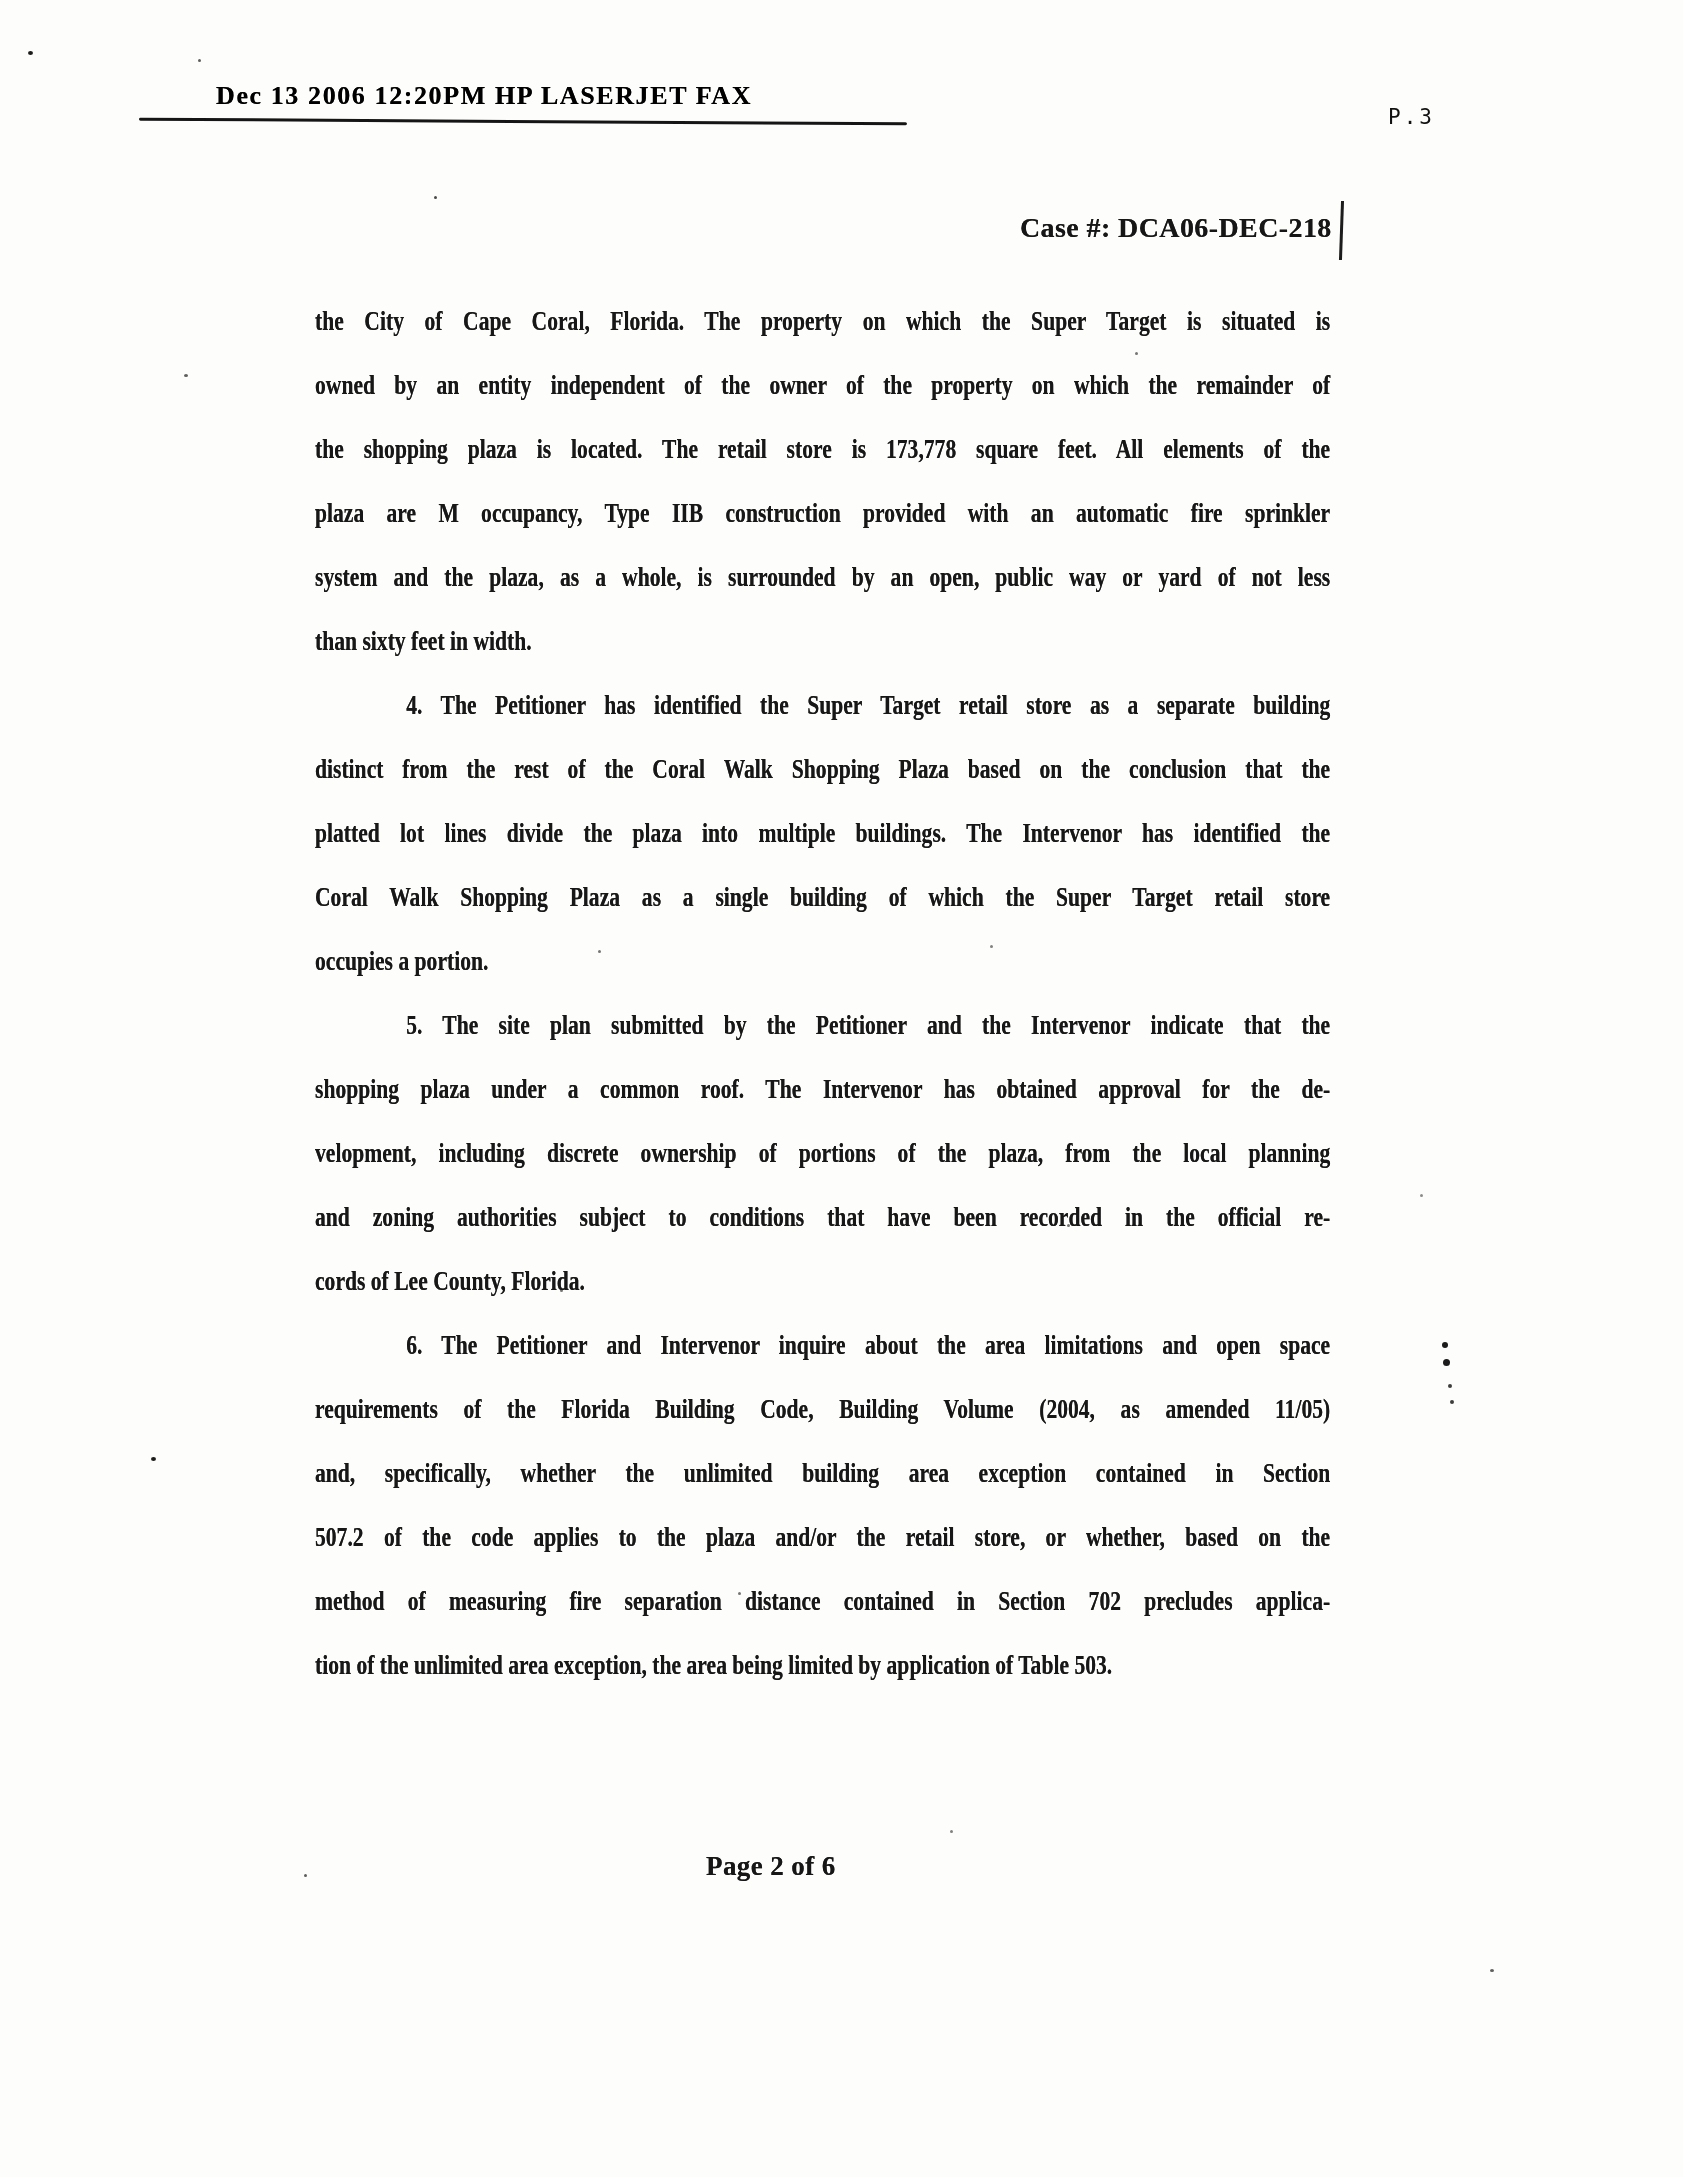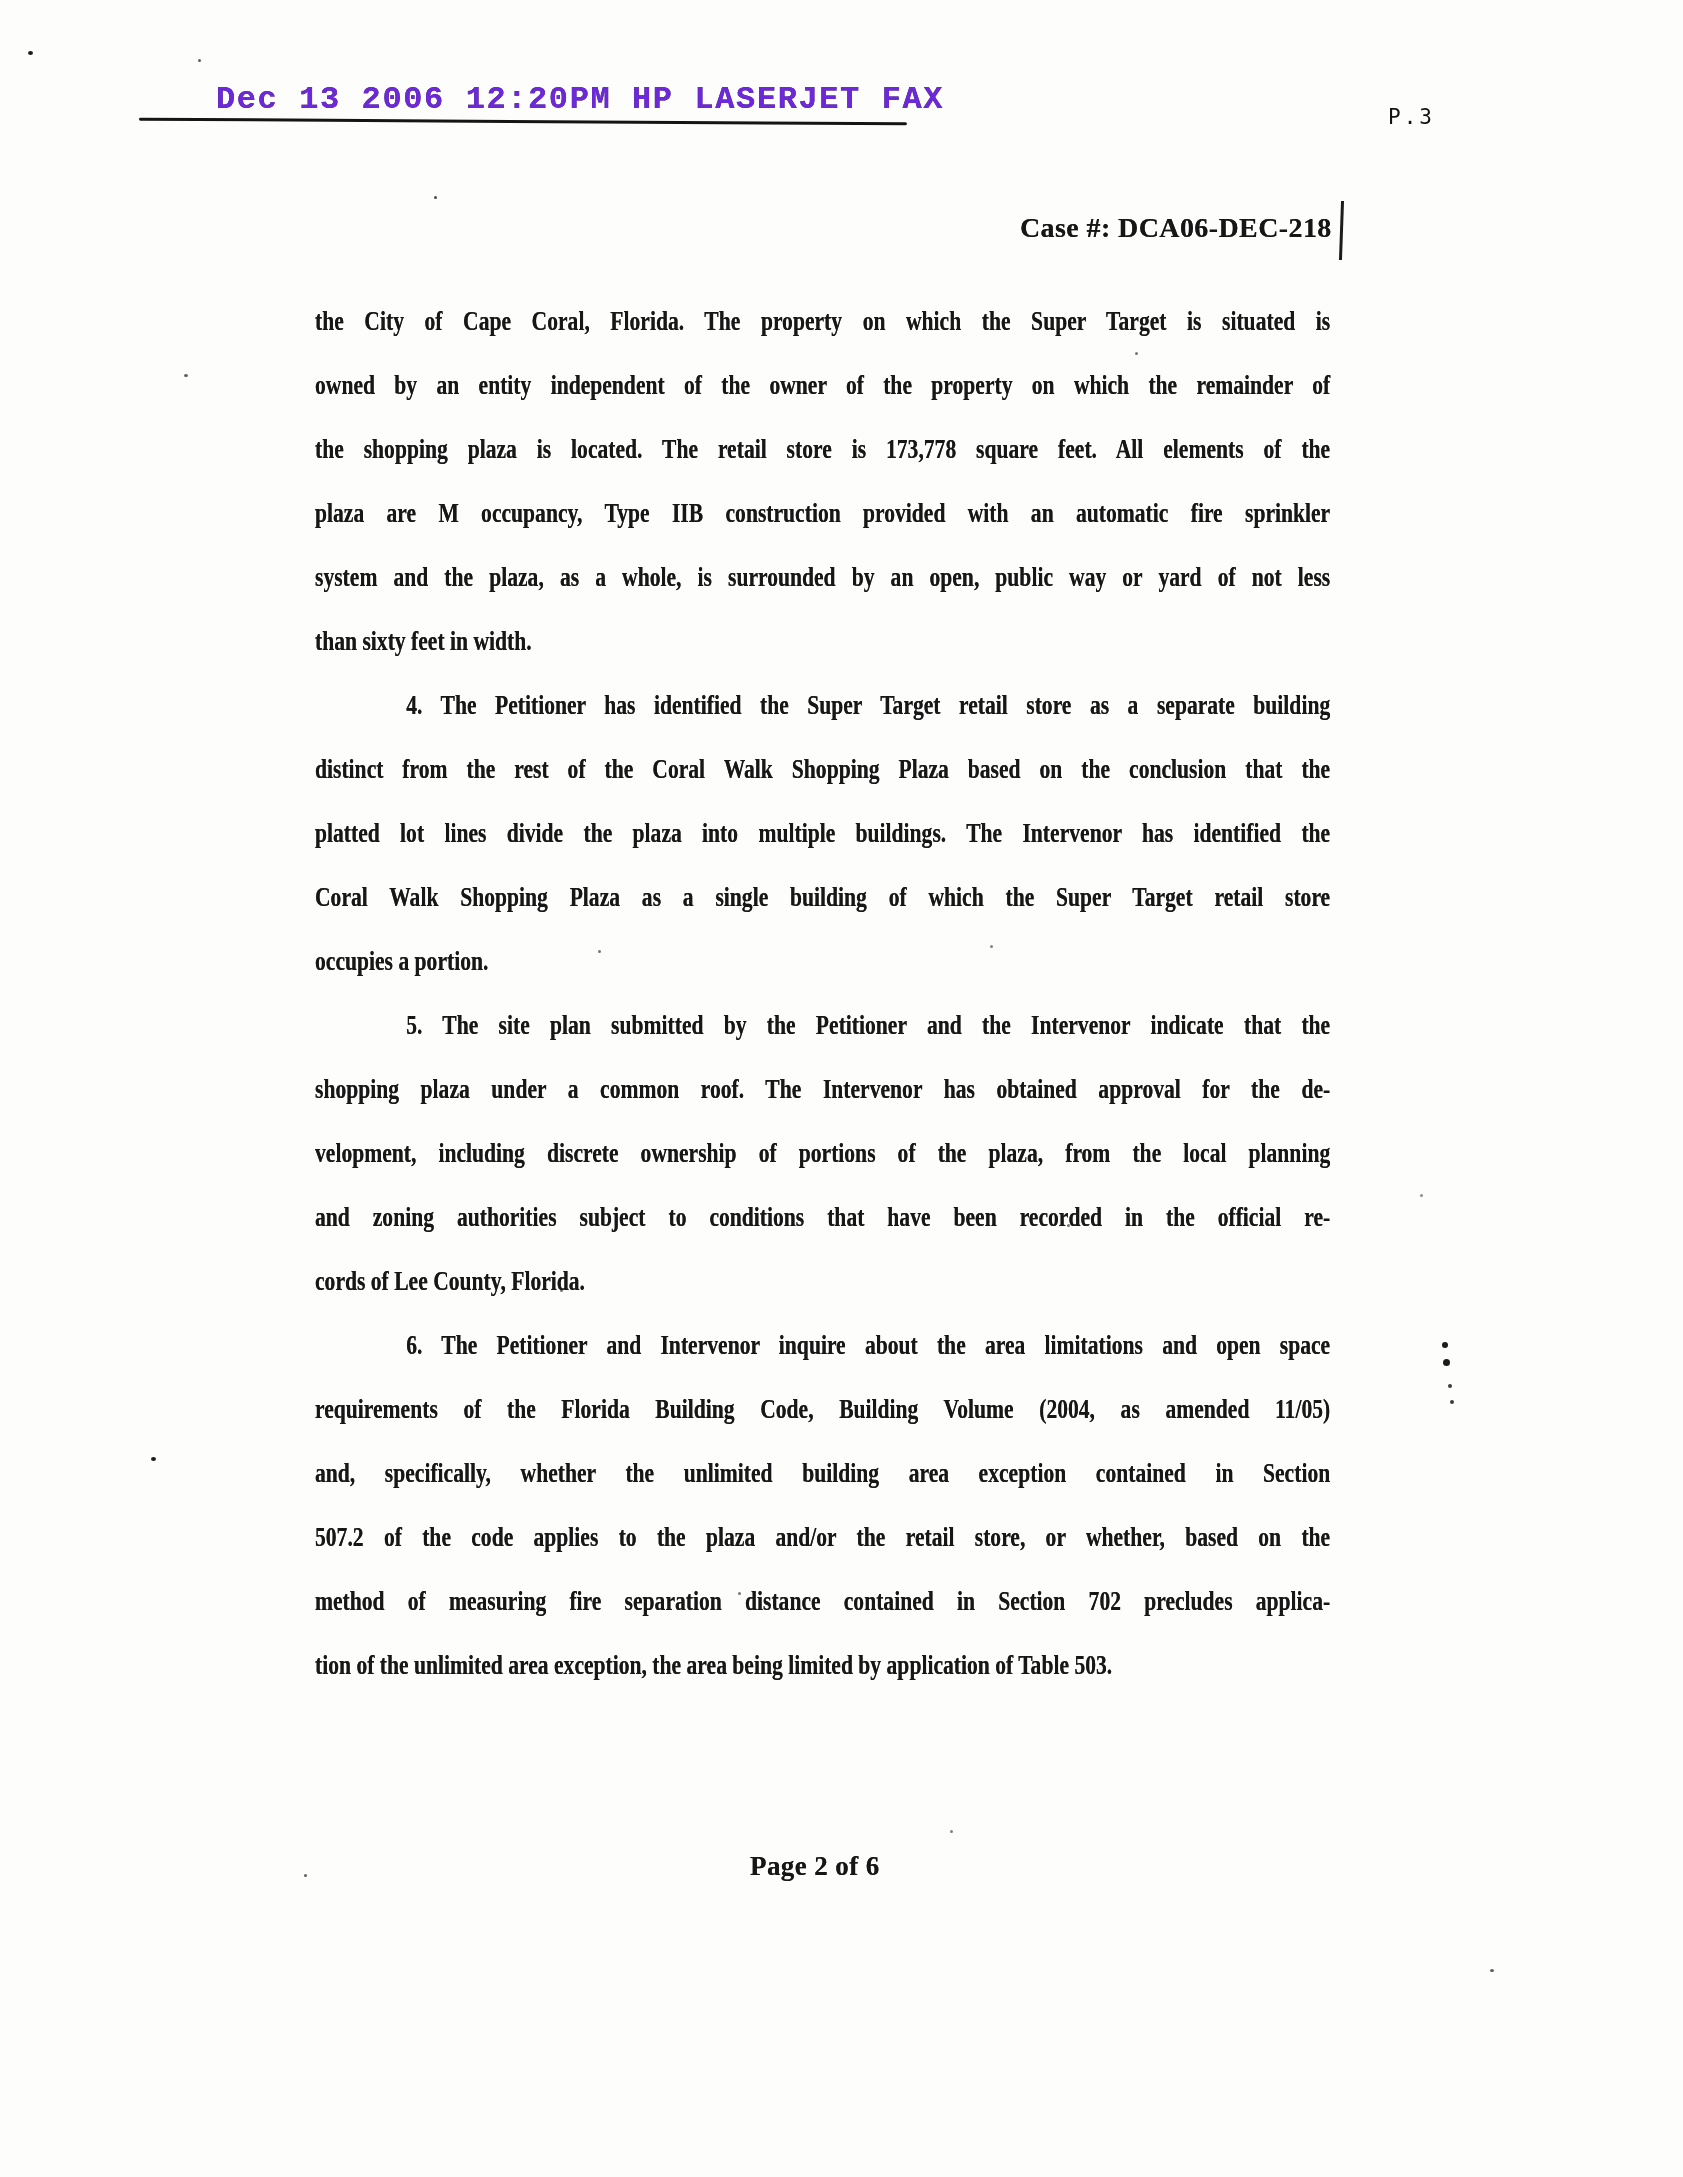--- a/index.html
+++ b/index.html
@@ -14,25 +14,25 @@
     background: #fdfdfb;
     overflow: hidden;
     font-family: "Liberation Serif", serif;
     color: #161616;
   }
   
   .fax-header-text {
     position: absolute;
     left: 216px;
     top: 81px;
-    font-family: Liberation Mono, monospace;
+    font-family: Liberation Serif, serif;
     font-weight: 700;
-    font-size: 32px;
+    font-size: 26px;
     letter-spacing: 1.6px;
-    color: #6d28d9;
+    color: #000000;
     white-space: nowrap;
     text-shadow: 0 0 0.6px rgba(0,0,0,.8);
   }
   .header-rule {
     position: absolute;
     left: 139px;
     top: 120px;
     width: 768px;
     height: 3px;
     background: #151515;
@@ -93,21 +93,20 @@
   .line.last   { text-align-last: left; }
   
   .footer-page {
     position: absolute;
     left: 706px;
     top: 1851px;
     font-size: 27px;
     font-weight: 700;
     letter-spacing: 0.4px;
     text-shadow: 0 0 0.5px rgba(0,0,0,.7);
-    margin-left: 44px;
   }
   
   .dot {
     position: absolute;
     background: #1b1b1b;
     border-radius: 50%;
   }
 </style>
 </head>
 <body>

